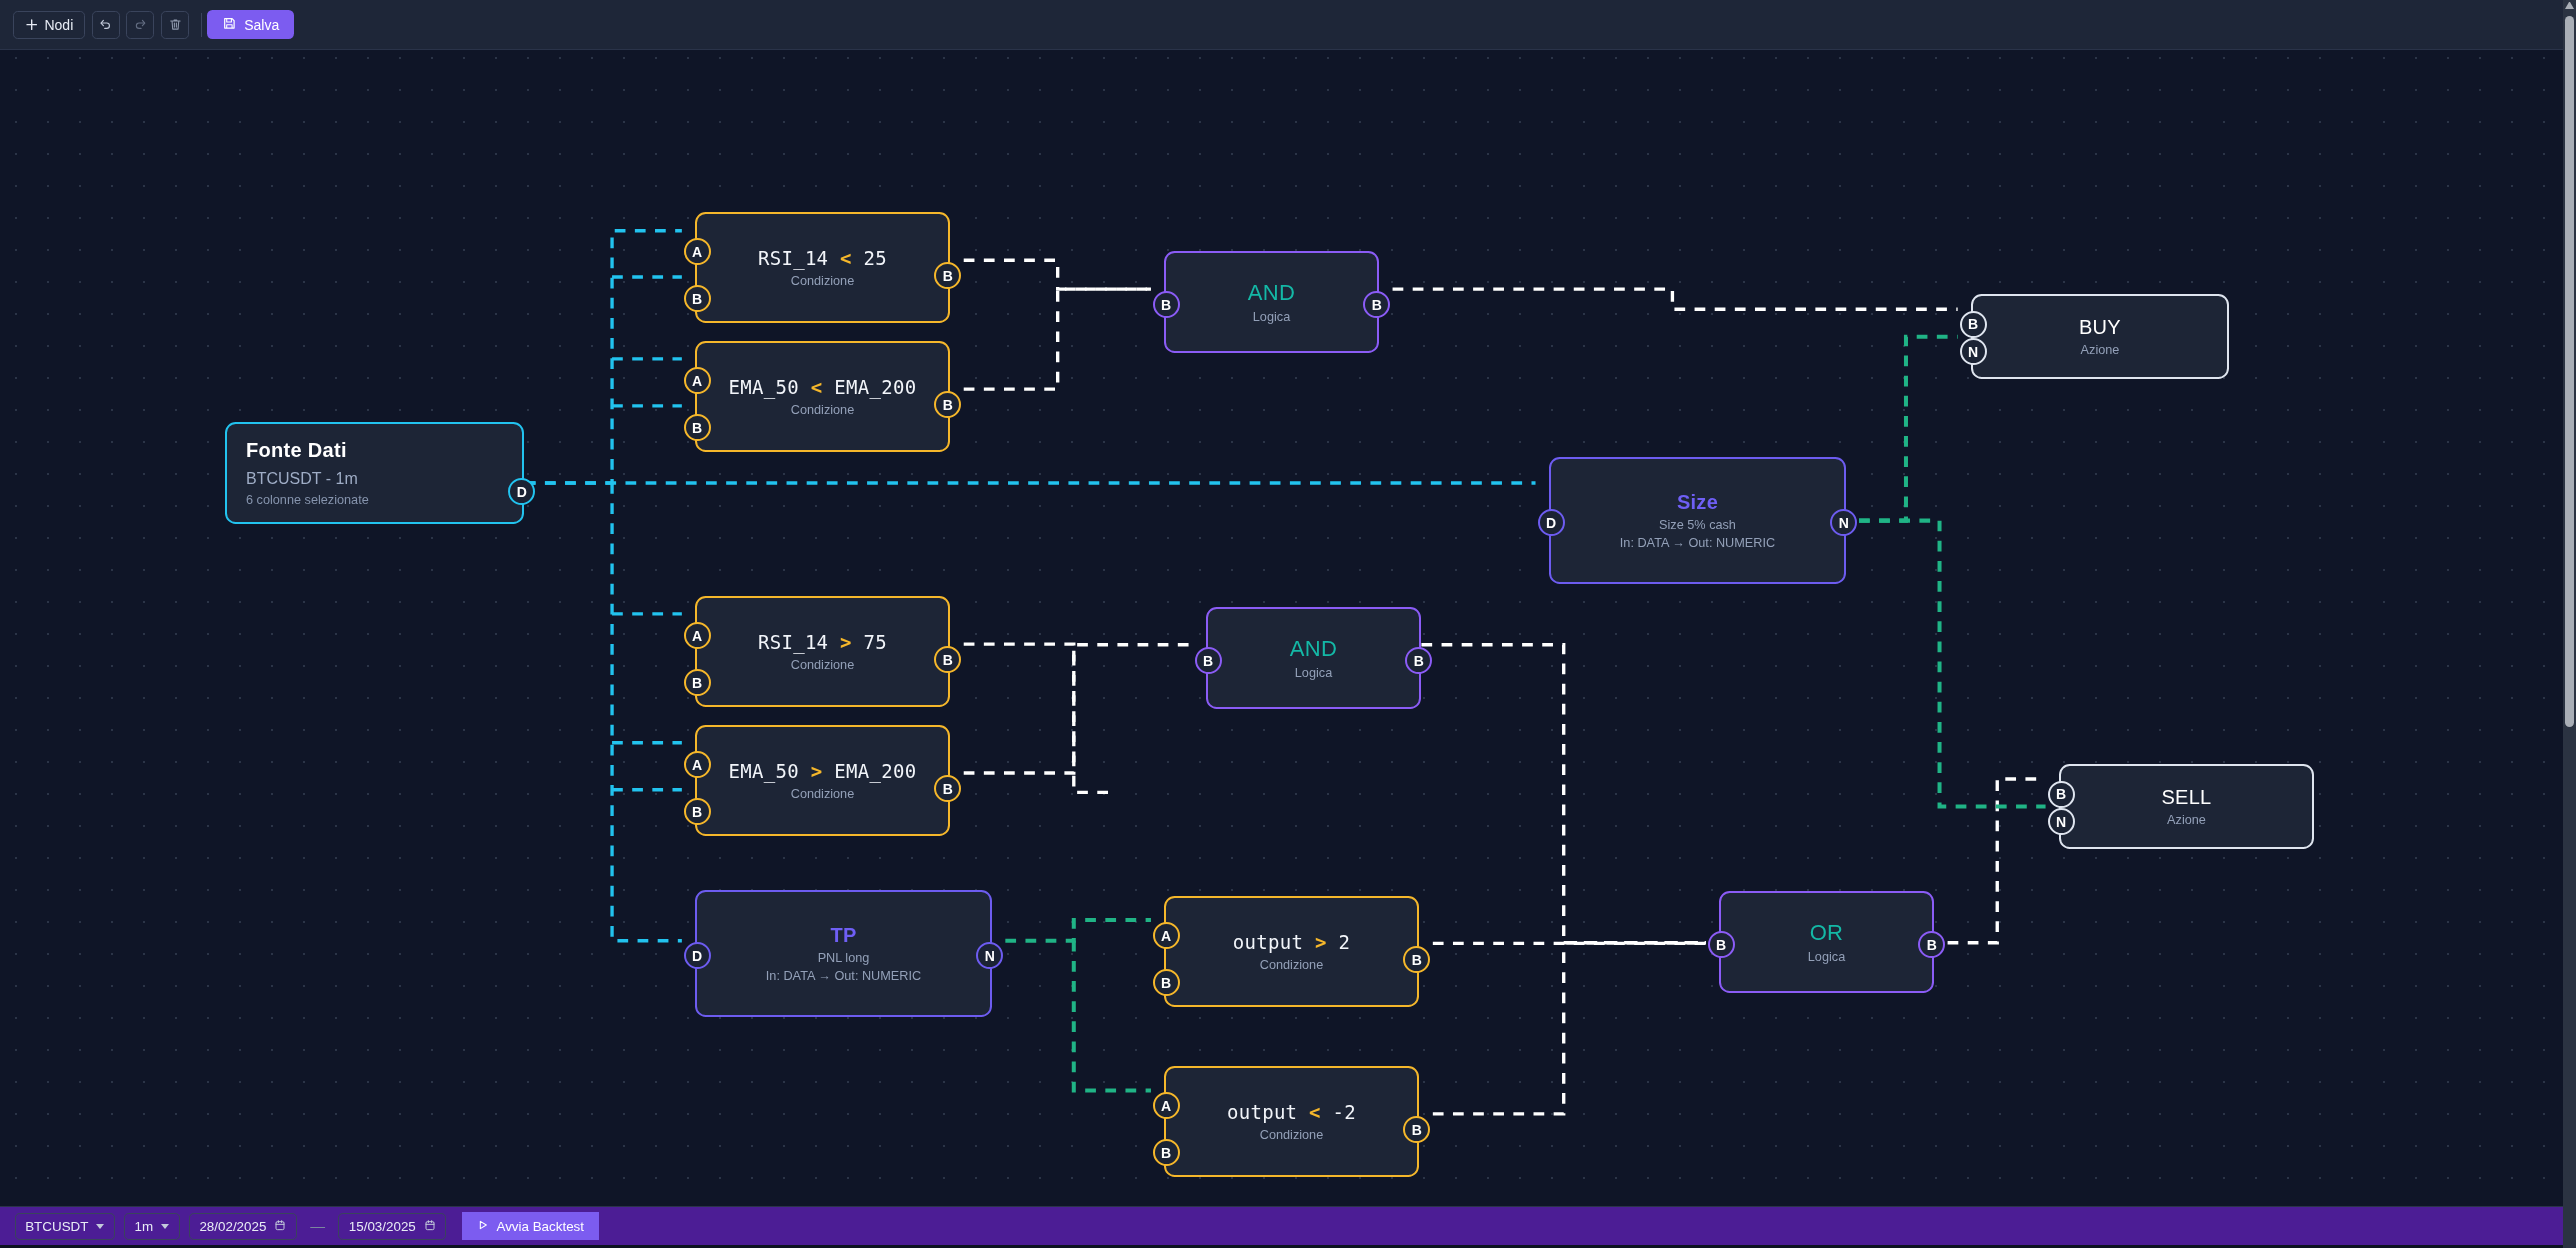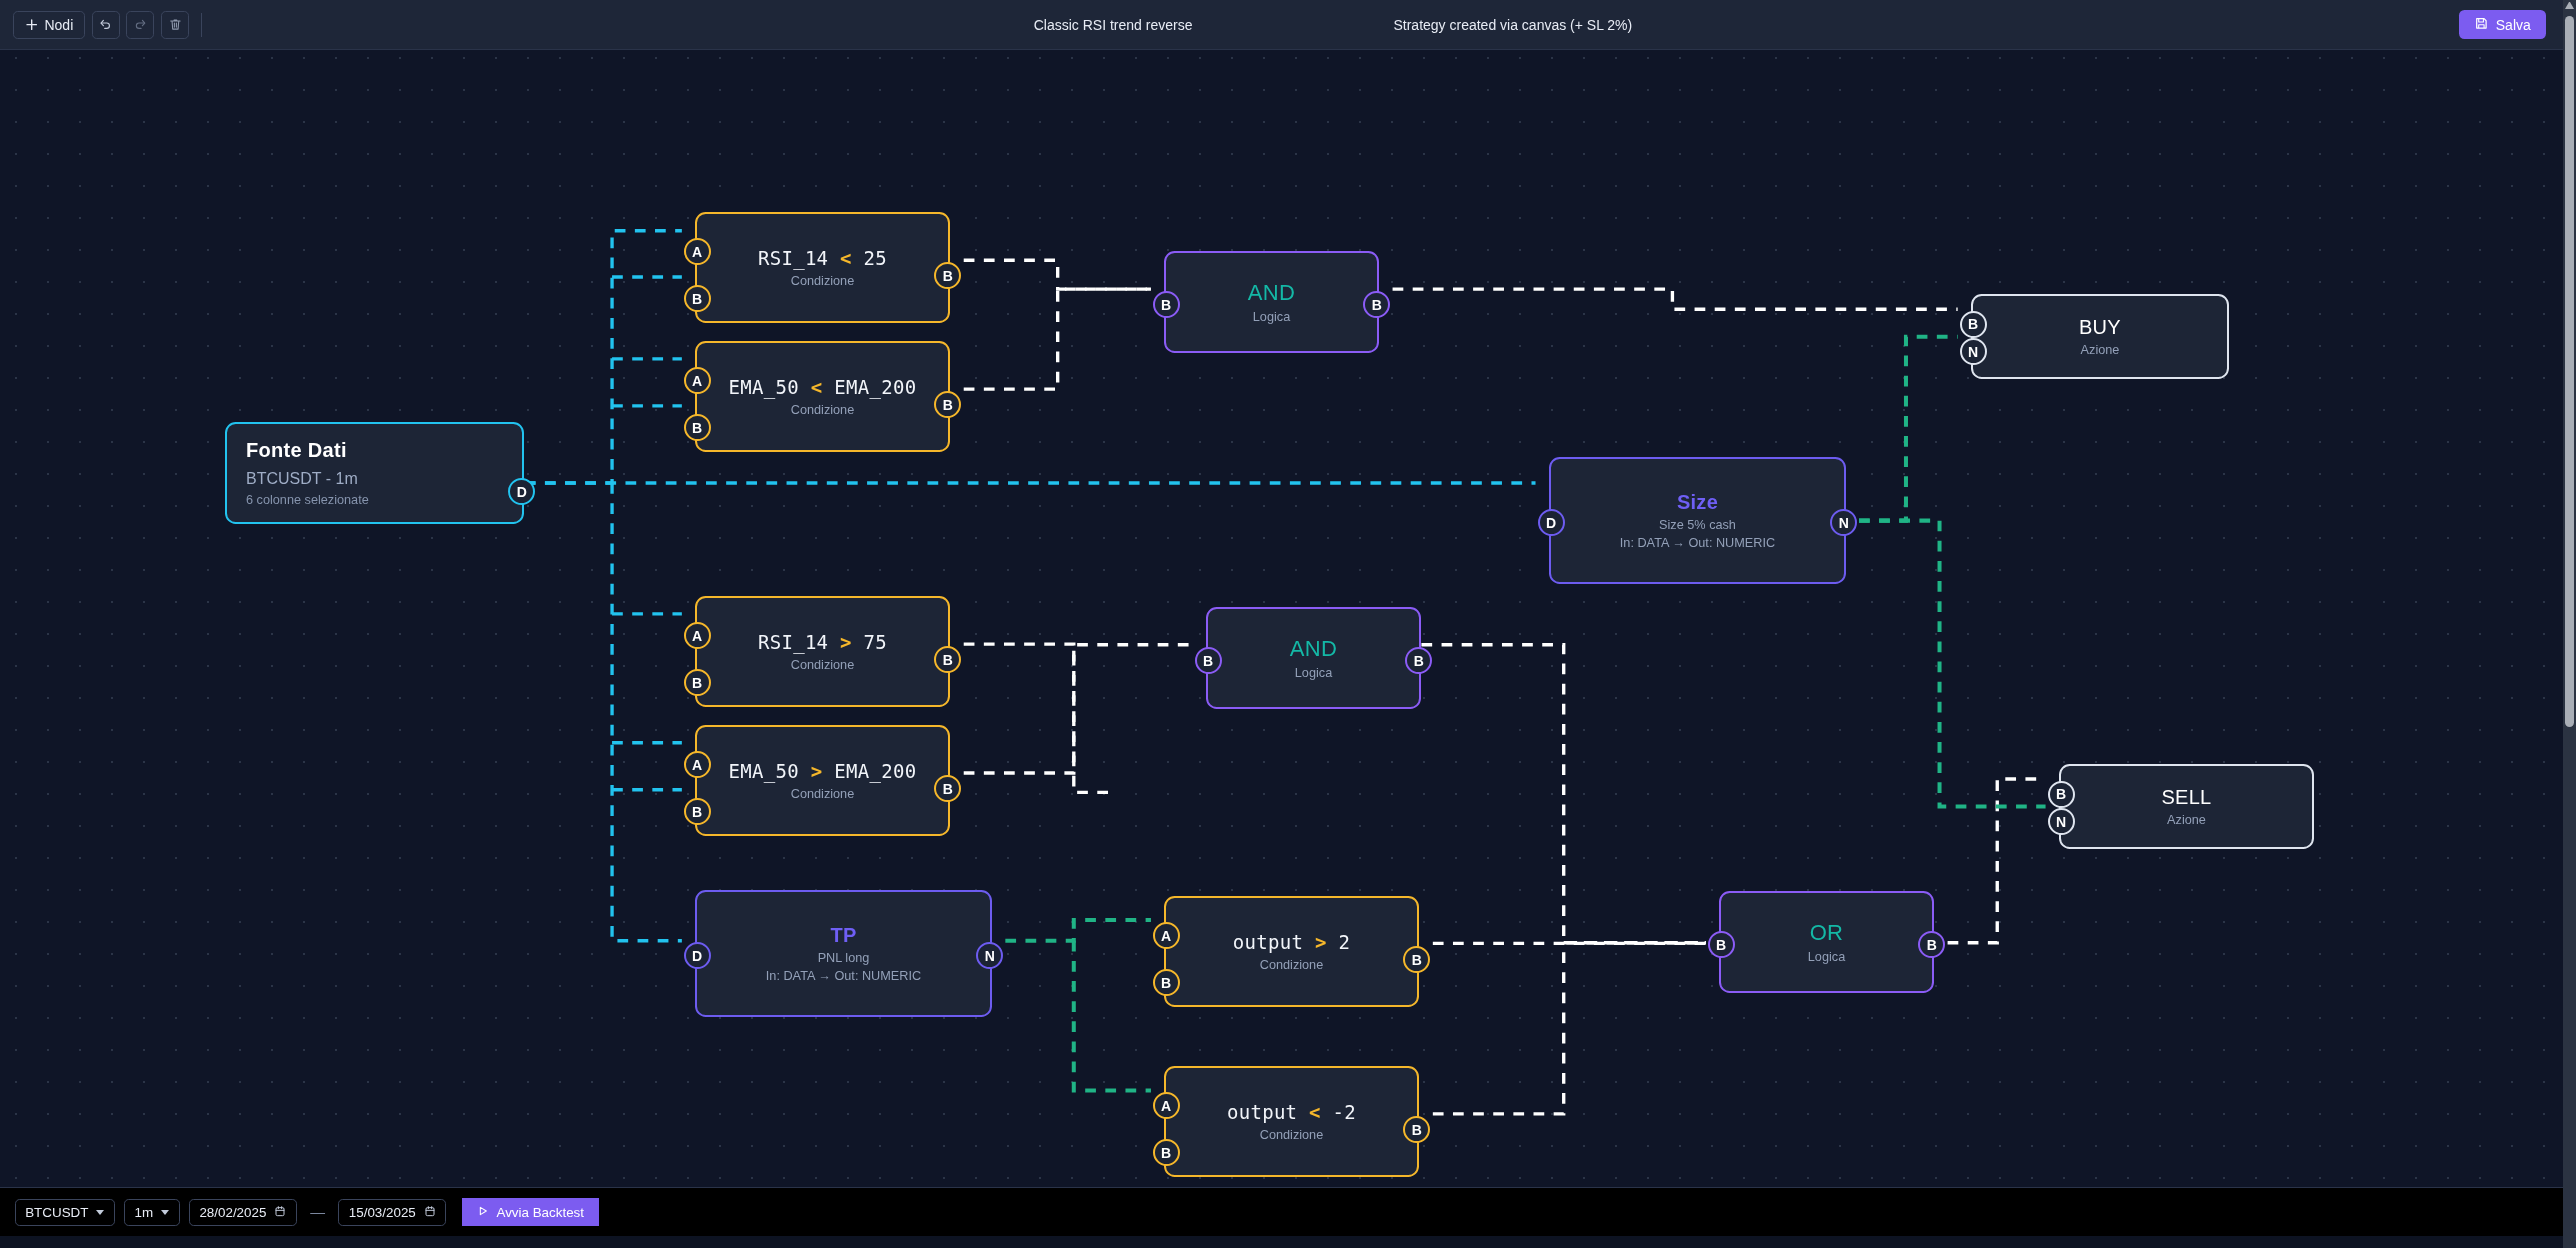--- a/index.html
+++ b/index.html
@@ -95,22 +95,22 @@
   
   #watermark {
     position: absolute; right: 58px; bottom: 72px; text-align: left; z-index: 5;
     color: #5c6679; pointer-events: none;
   }
   #watermark .wm1 { font-size: 23px; font-weight: 400; color: #707b91; }
   #watermark .wm2 { font-size: 14.8px; margin-top: 6px; color: #707b91; }
 
   
   #bottombar {
-    position: absolute; bottom: 12px; left: 0; width: 2563px; height: 49px;
-    background: #000000; border-top: 0.7px solid #2a3349;
+    position: absolute; bottom: 3px; left: 0; width: 2563px; height: 39px;
+    background: #4c1d95; border-top: 0.7px solid #2a3349;
     display: flex; align-items: center; gap: 9.4px; padding-left: 14.8px; z-index: 40;
   }
   .bb-select, .bb-date {
     height: 27px; border: 0.7px solid #3a445c; border-radius: 4.7px; background: transparent;
     color: #e8ecf5; font-size: 13.4px; display: flex; align-items: center;
     padding: 0 9.4px; gap: 8px; cursor: pointer;
   }
   .bb-dash { color: #7b879e; font-size: 14.8px; padding: 0 4px; }
   .run-btn {
     background: #7c5cf0; color: #fff; border: none; border-radius: 0; height: 28px;
@@ -167,24 +167,20 @@
         </span>
       </button>
       <button class="tb-btn icononly">
         <span>
           <svg width="14.8" height="14.8" viewBox="0 0 22 22">
               <path d="M4 6h14M9 6V4.5h4V6M6 6l1 12h8l1-12M9.5 9v6M12.5 9v6" stroke="#8f99ad" stroke-width="1.6" fill="none" stroke-linecap="round" stroke-linejoin="round"></path>
             </svg>
         </span>
       </button>
       <div class="tb-sep"></div>
-    </div>
-    <div class="tb-center">
-      <div class="tb-title">Classic RSI trend reverse</div>
-      <div class="tb-desc">Strategy created via canvas (+ SL 2%)</div>
     </div>
     <div class="tb-right">
       <button class="save-btn">
         <span>
           <svg width="14.8" height="14.8" viewBox="0 0 22 22">
               <path d="M4 4h11l3 3v11H4z" stroke="#fff" stroke-width="1.8" fill="none" stroke-linejoin="round"></path>
               <path d="M7 4v5h7V4M7 18v-5h8v5" stroke="#fff" stroke-width="1.6" fill="none" stroke-linejoin="round"></path>
             </svg>
         </span>
         <span>Salva</span>

